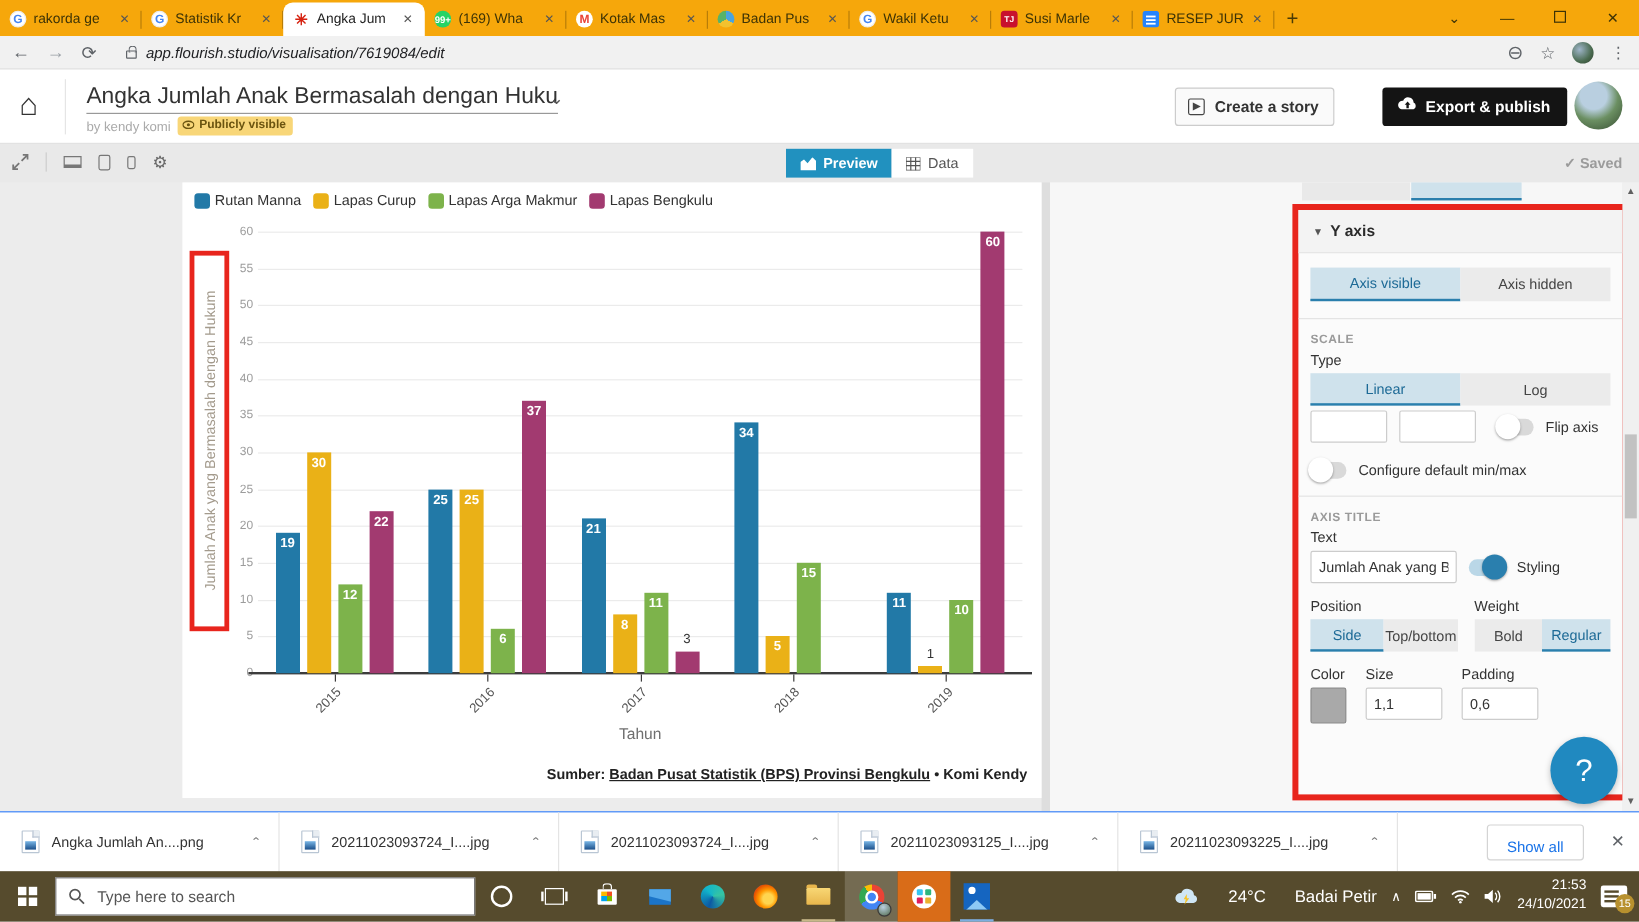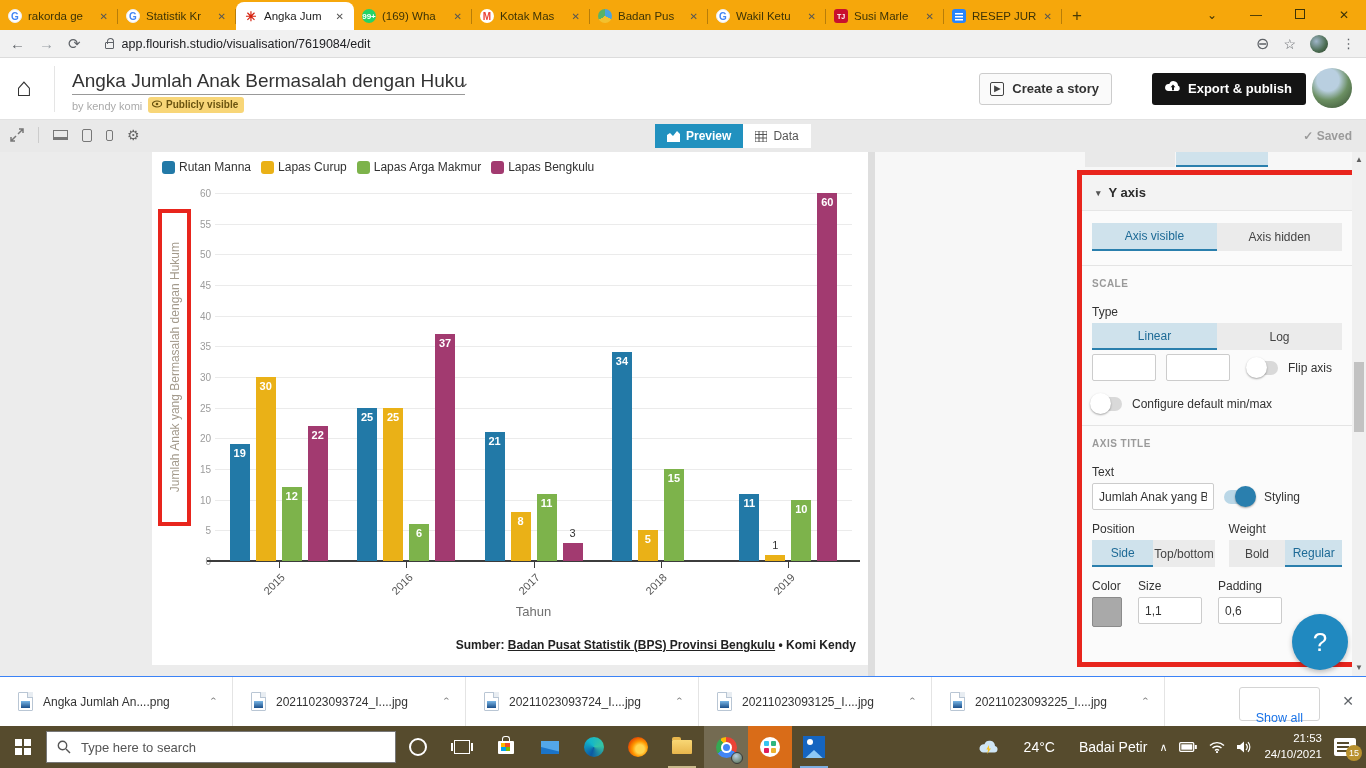--- a/index.html
+++ b/index.html
@@ -21,21 +21,21 @@
   .fav.tribun { background:#c8102e; color:#fff; font-size:7px; border-radius:3px; }
   .fav.docs { background:#2684fc; border-radius:3px; background-image:linear-gradient(#fff 0 0),linear-gradient(#fff 0 0),linear-gradient(#fff 0 0); background-size:8px 1.5px; background-repeat:no-repeat; background-position:3px 4px,3px 7px,3px 10px; }
   .newtab { font-size:17px; color:#4a3b06; padding:0 10px; height:28px; display:flex; align-items:center; }
   .wincontrols { position:absolute; right:0; top:0; height:30px; display:flex; align-items:center; }
   .wincontrols span { width:44px; text-align:center; font-size:12px; color:#3d3306; }
   .wc-restore { display:inline-block; width:10px; height:10px; border:1.5px solid #3d3306; }
 
   .toolbar { position:absolute; left:0; top:30px; width:1366px; height:28px; background:#f1f1f1; border-bottom:1px solid #dcdcdc; display:flex; align-items:center; padding:0 10px; gap:14px; }
   .navbtn { font-size:15px; color:#5f6368; }
   .navbtn.dim { color:#9aa0a6; }
-  .urlbox { flex:1; display:flex; align-items:center; gap:8px; height:22px; padding:0 10px; font-size:12.5px; color:#202124; }
+  .urlbox { flex:1; display:flex; align-items:center; gap:8px; height:22px; padding:0 10px; font-size:12.5px; color:#202124;font-style:italic; }
   .lock { width:9px; height:7px; border:1.5px solid #5f6368; border-radius:1px; position:relative; margin-top:3px; }
   .lock::before { content:""; position:absolute; left:1px; top:-5px; width:5px; height:5px; border:1.5px solid #5f6368; border-bottom:none; border-radius:4px 4px 0 0; }
   .tb-right { display:flex; align-items:center; gap:14px; color:#5f6368; }
   .tb-right .star { font-size:14px; }
   .avatar-sm { width:18px; height:18px; border-radius:50%; background:radial-gradient(circle at 35% 35%, #9fb5c9, #4a6b50 60%, #2e3d2b); }
   .dots { font-size:13px; letter-spacing:1px; }
 
   
   .appheader { position:absolute; left:0; top:58px; width:1366px; height:62px; background:#fff; border-bottom:1px solid #e2e2e2; }
   .home { position:absolute; left:16px; top:14px; font-size:26px; color:#333; }
@@ -95,21 +95,21 @@
   .cutseg .b { width:92px; background:#cfe2ec; border-bottom:2px solid #2a7fad; margin-left:1px; }
   .redbox { position:absolute; left:1077px; top:18px; width:280px; height:497px; border:5px solid #e8251d; background:#fbfbfb; overflow:hidden; }
   .panel { position:absolute; left:0; top:0; width:270px; padding:0 10px; font-size:12px; color:#333; }
   .sec-head { height:36px; background:#f3f3f3; margin:0 -10px; padding:0 14px; display:flex; align-items:center; gap:8px; font-size:13px; font-weight:bold; color:#2b2b2b; border-bottom:1px solid #e6e6e6; }
   .tri { font-size:9px; color:#555; }
   .seg2 { display:flex; height:28px; margin-top:12px; }
   .seg2 > div { flex:1; display:flex; align-items:center; justify-content:center; background:#ebebeb; color:#444; font-size:12px; }
   .seg2 > div.sel { background:#cfe2ec; color:#1d6a96; border-bottom:2px solid #2a7fad; }
   .hr { height:1px; background:#e4e4e4; margin:14px -10px 0; }
   .caps { margin-top:12px; font-size:10px; font-weight:bold; letter-spacing:.5px; color:#9a9a9a; }
-  .lbl { margin-top:16px; font-size:12px; color:#333; }
+  .lbl { margin-top:4px; font-size:12px; color:#333; }
   .inputs-row { display:flex; gap:10px; margin-top:4px; align-items:center; }
   .tinput { height:27px; border:1px solid #ccc; background:#fff; border-radius:2px; font-size:12px; color:#333; padding:0 6px; font-family:"Liberation Sans",sans-serif; }
   .w64 { width:64px; } .w120 { width:122px; }
   .togglerow { display:flex; align-items:center; gap:10px; }
   .toggle { position:relative; width:30px; height:14px; border-radius:7px; background:#d9d9d9; flex:none; }
   .toggle::after { content:""; position:absolute; left:-2px; top:-4px; width:21px; height:21px; border-radius:50%; background:#fff; box-shadow:0 1px 2px rgba(0,0,0,.35); }
   .toggle.on { background:#bad7e7; }
   .toggle.on::after { left:auto; right:-2px; background:#2a7fae; }
   .two-col { display:flex; gap:14px; margin-top:12px; }
   .col-a { width:133px; } .col-b { width:123px; }
@@ -122,21 +122,21 @@
   .sb .thumb { position:absolute; left:2px; top:210px; width:10px; height:70px; background:#c2c2c2; }
 
   
   .dlbar { position:absolute; left:0; top:676px; width:1366px; height:50px; background:#fff; border-top:1px solid #3b82f6; display:flex; align-items:center; }
   .dlitem { width:233px; height:50px; display:flex; align-items:center; gap:10px; padding:0 14px 0 18px; border-right:1px solid #e4e4e4; }
   .fico { width:15px; height:19px; background:#fff; border:1px solid #b9c6d4; border-radius:1px; position:relative; flex:none; }
   .fico::before { content:""; position:absolute; left:2px; top:8px; width:9px; height:7px; background:linear-gradient(180deg,#79b6e6,#1b4f8a); }
   .fico::after { content:""; position:absolute; right:-1px; top:-1px; width:5px; height:5px; background:#e8edf2; border-left:1px solid #b9c6d4; border-bottom:1px solid #b9c6d4; }
   .dlname { flex:1; font-size:12px; color:#333; white-space:nowrap; overflow:hidden; }
   .dlchev { font-size:11px; color:#777; transform:scaleY(.8); }
-  .showall { position:absolute; right:46px; top:10px; height:30px; border:1px solid #d4d4d4; border-radius:3px; background:#fff; color:#1a73e8; font-size:12.5px; padding:16px 16px; line-height:28px; }
+  .showall { position:absolute; right:46px; top:10px; height:30px; border:1px solid #d4d4d4; border-radius:3px; background:#fff; color:#1a73e8; font-size:12.5px; padding:4px 16px; line-height:28px; }
   .dlclose { position:absolute; right:12px; top:16px; font-size:14px; color:#5f6368; }
 
   
   .taskbar { position:absolute; left:0; top:726px; width:1366px; height:42px; background:#564b2d; display:flex; align-items:center; }
   .startbtn { width:46px; height:42px; display:flex; align-items:center; justify-content:center; }
   .winlogo { display:grid; grid-template-columns:7px 7px; grid-template-rows:7px 7px; gap:1.5px; }
   .winlogo i { background:#fff; }
   .tsearch { width:350px; height:32px; background:#fff; border:1px solid #777; display:flex; align-items:center; gap:10px; padding:0 10px; }
   .tsearch .ph { font-size:13px; color:#555; }
   .tkicon { width:44px; height:42px; display:flex; align-items:center; justify-content:center; position:relative; }

